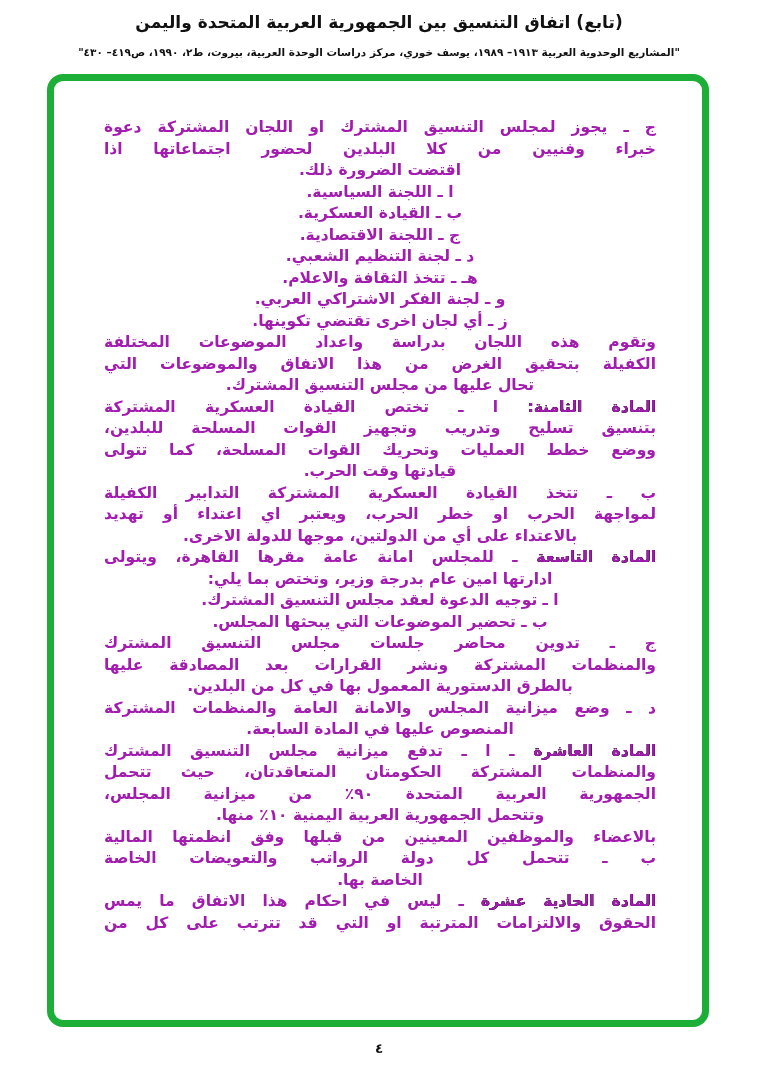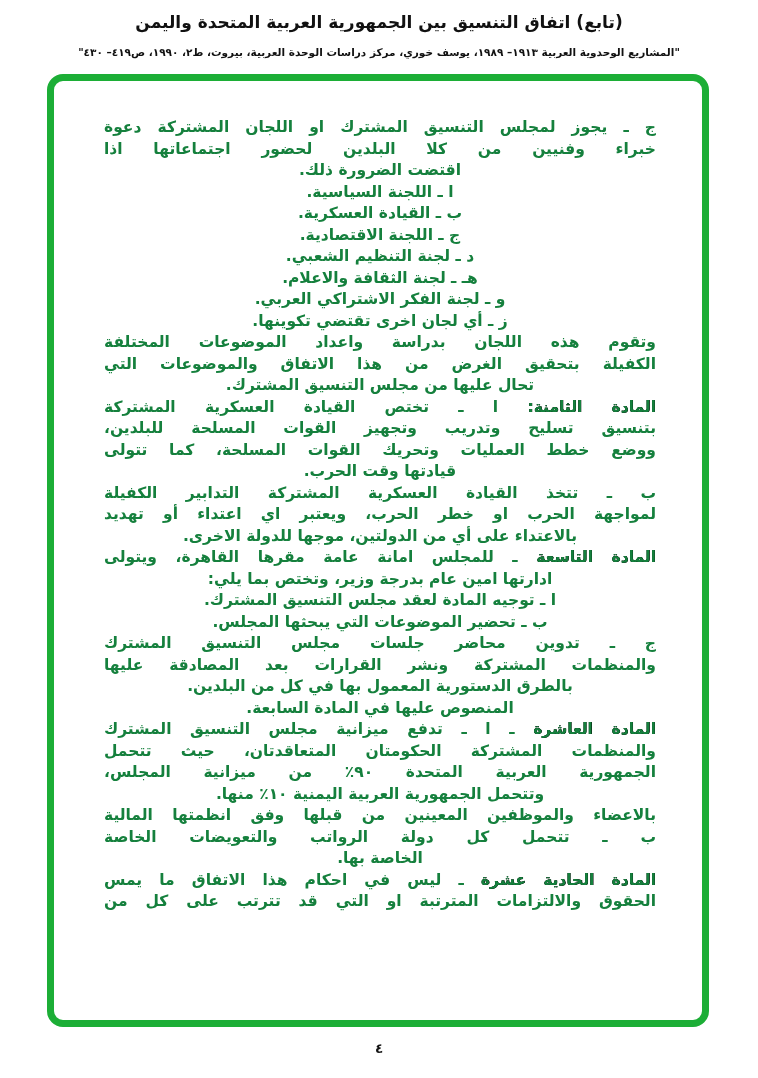--- a/index.html
+++ b/index.html
@@ -85,48 +85,49 @@
 </head>
 <body>
 
 <div class="page" style="background: rgb(255, 255, 255);">
 
   <div class="doc-title">(تابع) اتفاق التنسيق بين الجمهورية العربية المتحدة واليمن</div>
 
   <div class="doc-citation">"المشاريع الوحدوية العربية ١٩١٣– ١٩٨٩، يوسف خوري، مركز دراسات الوحدة العربية، بيروت، ط٢، ١٩٩٠، ص٤١٩– ٤٣٠"</div>
 
   <div class="frame" style="border-color: rgb(28, 174, 54);">
-    <div class="text-block" style="color: #15803d;">
+    <div class="text-block" style="color: #a21caf;">
         <div class="line full"><span>ج ـ يجوز لمجلس التنسيق المشترك او اللجان المشتركة دعوة</span></div>
         <div class="line full"><span>خبراء وفنيين من كلا البلدين لحضور اجتماعاتها اذا</span></div>
         <div class="line short"><span>اقتضت الضرورة ذلك.</span></div>
         <div class="line short"><span>ا ـ اللجنة السياسية.</span></div>
         <div class="line short"><span>ب ـ القيادة العسكرية.</span></div>
         <div class="line short"><span>ج ـ اللجنة الاقتصادية.</span></div>
         <div class="line short"><span>د ـ لجنة التنظيم الشعبي.</span></div>
-        <div class="line short"><span>هـ ـ لجنة الثقافة والاعلام.</span></div>
+        <div class="line short"><span>هـ ـ تتخذ الثقافة والاعلام.</span></div>
         <div class="line short"><span>و ـ لجنة الفكر الاشتراكي العربي.</span></div>
         <div class="line short"><span>ز ـ أي لجان اخرى تقتضي تكوينها.</span></div>
         <div class="line full"><span>وتقوم هذه اللجان بدراسة واعداد الموضوعات المختلفة</span></div>
         <div class="line full"><span>الكفيلة بتحقيق الغرض من هذا الاتفاق والموضوعات التي</span></div>
         <div class="line short"><span>تحال عليها من مجلس التنسيق المشترك.</span></div>
         <div class="line full"><span class="heavy">المادة الثامنة:</span><span> ا ـ تختص القيادة العسكرية المشتركة</span></div>
         <div class="line full"><span>بتنسيق تسليح وتدريب وتجهيز القوات المسلحة للبلدين،</span></div>
         <div class="line full"><span>ووضع خطط العمليات وتحريك القوات المسلحة، كما تتولى</span></div>
         <div class="line short"><span>قيادتها وقت الحرب.</span></div>
         <div class="line full"><span>ب ـ تتخذ القيادة العسكرية المشتركة التدابير الكفيلة</span></div>
         <div class="line full"><span>لمواجهة الحرب او خطر الحرب، ويعتبر اي اعتداء أو تهديد</span></div>
         <div class="line short"><span>بالاعتداء على أي من الدولتين، موجها للدولة الاخرى.</span></div>
         <div class="line full"><span class="heavy">المادة التاسعة</span><span> ـ للمجلس امانة عامة مقرها القاهرة، ويتولى</span></div>
         <div class="line short"><span>ادارتها امين عام بدرجة وزير، وتختص بما يلي:</span></div>
-        <div class="line short"><span>ا ـ توجيه المادة لعقد مجلس التنسيق المشترك.</span></div>
+        <div class="line short"><span>ا ـ توجيه الدعوة لعقد مجلس التنسيق المشترك.</span></div>
         <div class="line short"><span>ب ـ تحضير الموضوعات التي يبحثها المجلس.</span></div>
         <div class="line full"><span>ج ـ تدوين محاضر جلسات مجلس التنسيق المشترك</span></div>
         <div class="line full"><span>والمنظمات المشتركة ونشر القرارات بعد المصادقة عليها</span></div>
         <div class="line short"><span>بالطرق الدستورية المعمول بها في كل من البلدين.</span></div>
+        <div class="line full"><span>د ـ وضع ميزانية المجلس والامانة العامة والمنظمات المشتركة</span></div>
         <div class="line short"><span>المنصوص عليها في المادة السابعة.</span></div>
         <div class="line full"><span class="heavy">المادة العاشرة</span><span> ـ ا ـ تدفع ميزانية مجلس التنسيق المشترك</span></div>
         <div class="line full"><span>والمنظمات المشتركة الحكومتان المتعاقدتان، حيث تتحمل</span></div>
         <div class="line full"><span>الجمهورية العربية المتحدة ٩٠٪ من ميزانية المجلس،</span></div>
         <div class="line short"><span>وتتحمل الجمهورية العربية اليمنية ١٠٪ منها.</span></div>
         <div class="line full"><span>بالاعضاء والموظفين المعينين من قبلها وفق انظمتها المالية</span></div>
         <div class="line full"><span>ب ـ تتحمل كل دولة الرواتب والتعويضات الخاصة</span></div>
         <div class="line short"><span>الخاصة بها.</span></div>
         <div class="line full"><span class="heavy">المادة الحادية عشرة</span><span> ـ ليس في احكام هذا الاتفاق ما يمس</span></div>
         <div class="line full"><span>الحقوق والالتزامات المترتبة او التي قد تترتب على كل من</span></div>

